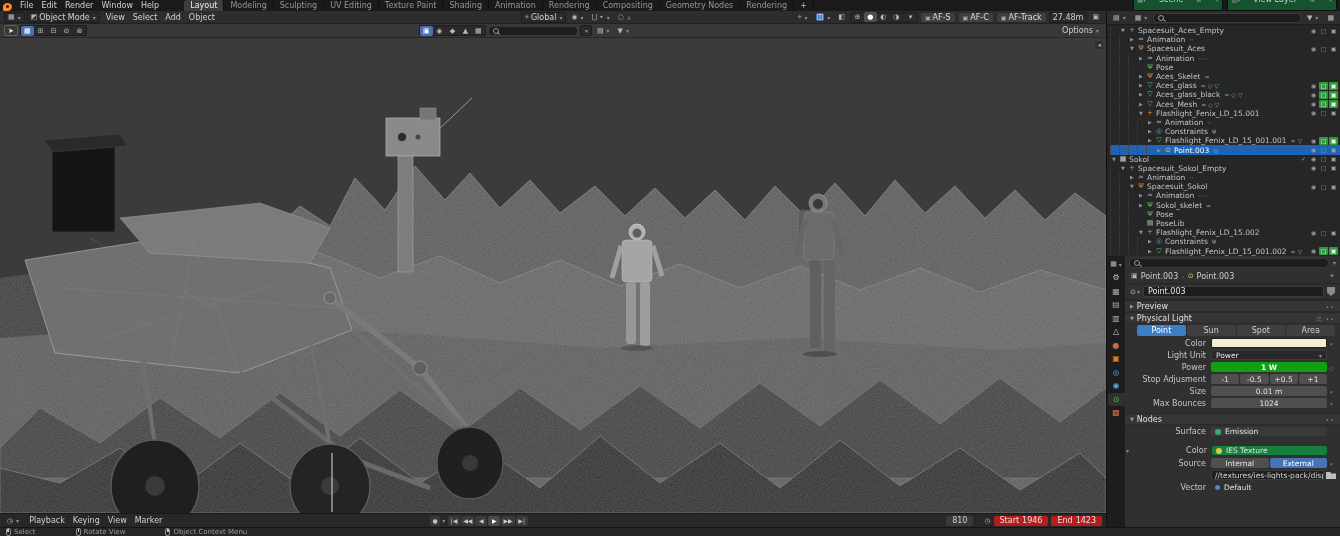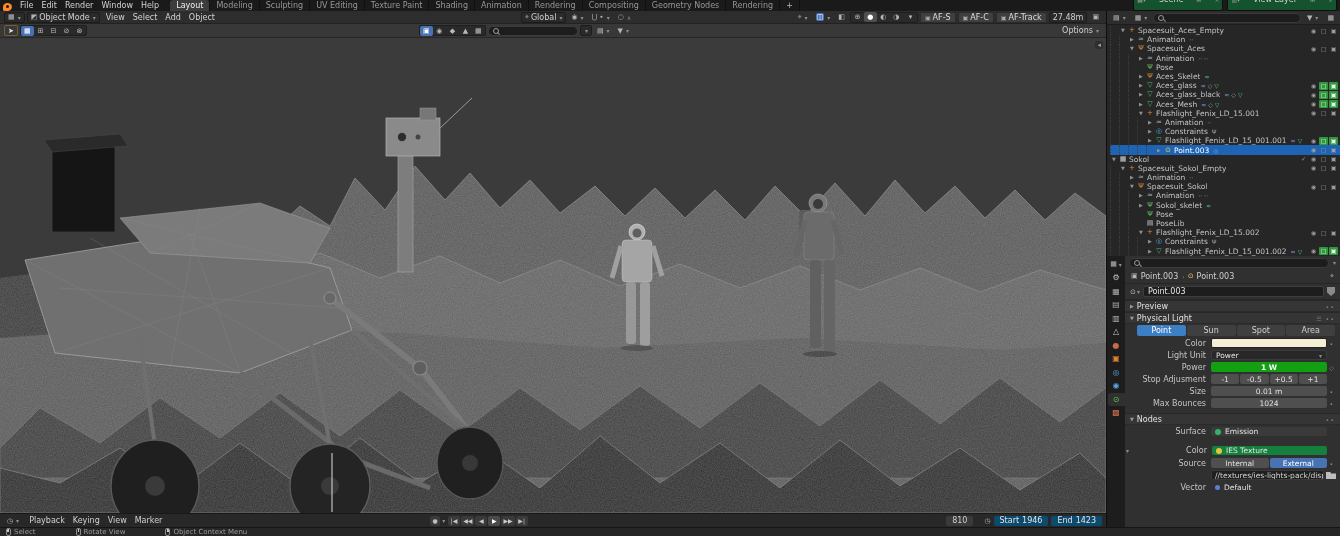--- a/index.html
+++ b/index.html
@@ -4,21 +4,21 @@
 <style>
   *{box-sizing:border-box;margin:0;padding:0}
   html,body{width:1340px;height:536px;overflow:hidden;background:#111;
     font-family:"DejaVu Sans",sans-serif;font-size:8px;color:#c8c8c8}
   .chev{font-size:6px;color:#8d8d8d;margin-left:1px}
   
   #topbar{height:11px;background:#1a1a1a;display:flex;align-items:flex-end;padding:0 3px;gap:1px}
   #blender-logo{width:9px;height:8px;border-radius:50% 50% 50% 20%;background:#ff8b29;position:relative;margin-right:3px;flex:none}
   #blender-logo:after{content:'';position:absolute;left:3px;top:2px;width:3px;height:3px;border-radius:50%;background:#1a1a1a}
   .menu{padding:0 4px;color:#d2d2d2;line-height:11px}
-  #ws-tabs{display:flex;margin-left:6px;height:11px}
+  #ws-tabs{display:flex;margin-left:20px;height:11px}
   .wtab{padding:0 6px;line-height:11px;color:#969696;border-right:1px solid #101010;white-space:nowrap}
   .wtab.active{background:#3d3d3d;color:#efefef;border-radius:3px 3px 0 0}
   .wtab.plus{color:#b5b5b5}
   #tb-right{margin-left:auto;display:flex;align-items:center;gap:4px}
   .selbox{display:flex;align-items:center;gap:13px;background:#14532d;border:1px solid #0d0d0d;border-radius:2px;height:24px;padding:0 3px;color:#d5d5d5}
   .selbox .mini{font-size:6px;color:#9d9d9d}
   
   #main{display:flex;height:516px}
   #left{width:1106px;display:flex;flex-direction:column;flex:none}
   
@@ -37,21 +37,21 @@
   .afbtn .cam{font-size:6px;color:#aaa}
   .searchbox{display:flex;align-items:center;gap:3px;background:#1d1d1d;border:1px solid #3a3a3a;border-radius:6px;height:10px;padding:0 4px;min-width:90px}
   .mag{width:7px;height:8px;position:relative;flex:none}
   .mag:before{content:'';position:absolute;left:0;top:1px;width:4px;height:4px;border:1px solid #999;border-radius:50%}
   .mag:after{content:'';position:absolute;left:4.5px;top:6px;width:3px;height:1px;background:#999;transform:rotate(45deg)}
   
   #viewport{height:475px;position:relative;background:#3b3b3b;overflow:hidden}
   #nav-collapse{position:absolute;top:3px;right:3px;color:#9a9a9a;font-size:7px;background:#2e2e2e;border-radius:2px;padding:0 2px}
   
   #timeline{height:14px;background:#282828;display:flex;align-items:center;gap:3px;padding:0 4px;border-top:1px solid #181818}
-  .tfield{background:#0c4a6e;border-radius:2px;height:10px;display:flex;align-items:center;padding:0 6px;color:#e3e3e3;gap:3px;white-space:nowrap}
+  .tfield{background:#b91c1c;border-radius:2px;height:10px;display:flex;align-items:center;padding:0 6px;color:#e3e3e3;gap:3px;white-space:nowrap}
   .tfield.dark{background:#3a3a3a;color:#cfcfcf}
   #playback{display:flex;align-items:center;gap:1px}
   .pbtn{min-width:12px;text-align:center;font-size:6px;color:#c9c9c9;background:#3a3a3a;border-radius:2px;height:10px;line-height:10px;padding:0 2px}
   .pbtn.play{background:#4a4a4a;color:#fff}
   #autokey{display:flex;align-items:center;gap:1px}
   #autokey .rec{width:10px;height:10px;border-radius:2px;background:#3a3a3a;color:#bdbdbd;font-size:6px;text-align:center;line-height:10px}
   
   #right{width:234px;flex:none;display:flex;flex-direction:column;border-left:1px solid #0e0e0e}
   #outliner{height:245px;background:#262626;display:flex;flex-direction:column}
   #outliner-header{height:14px;background:#2d2d2d;display:flex;align-items:center;gap:3px;padding:0 3px;border-bottom:1px solid #1d1d1d}

